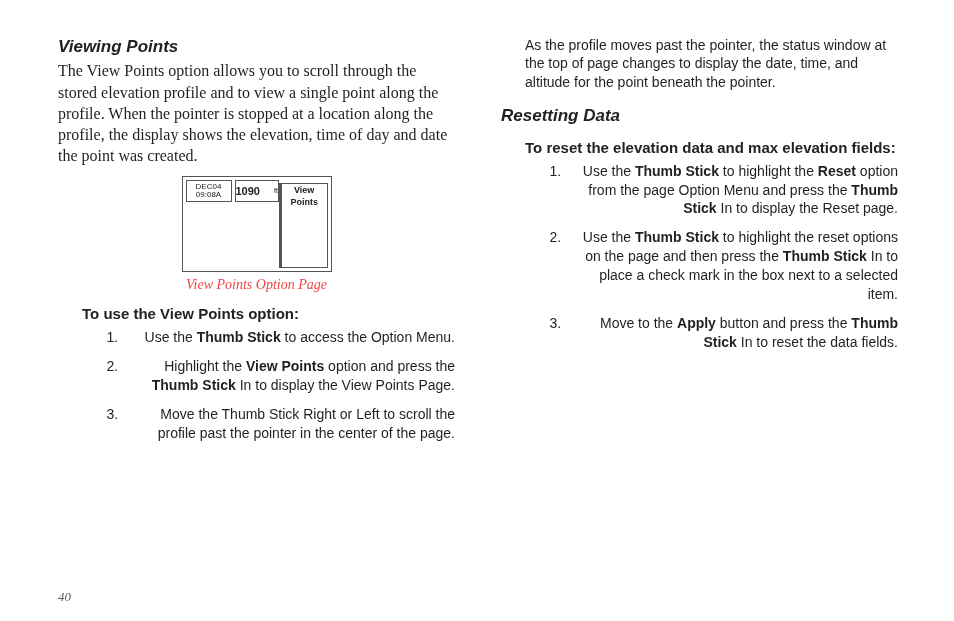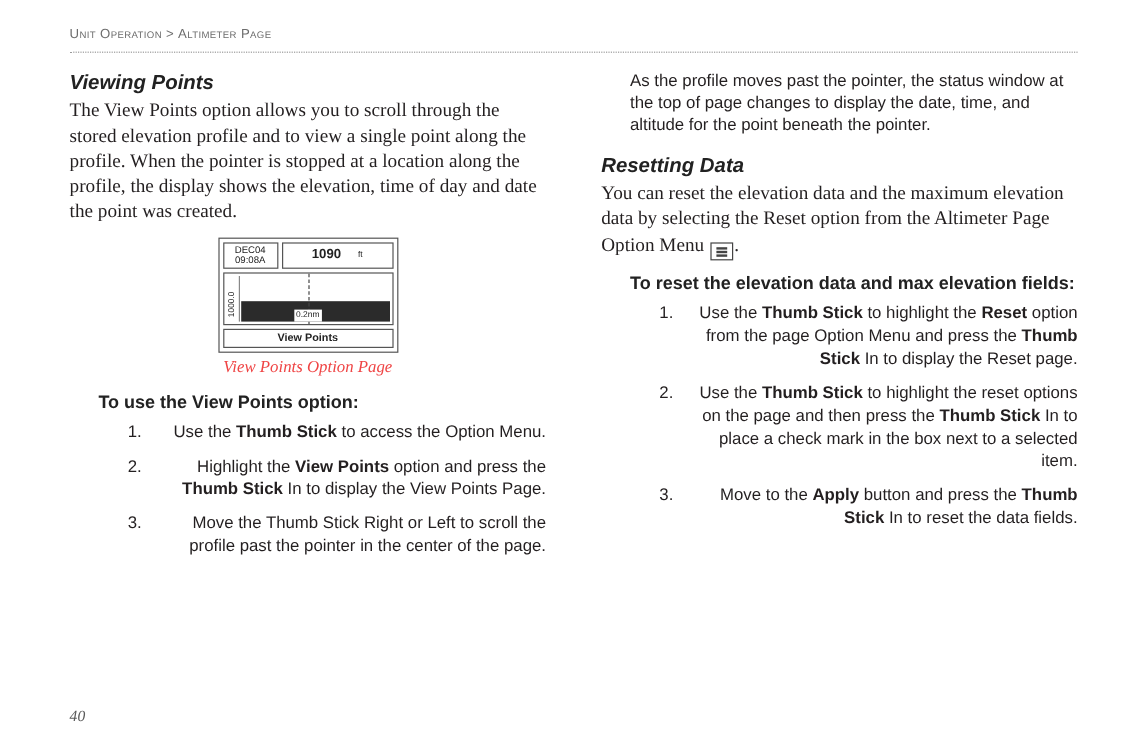--- a/index.html
+++ b/index.html
@@ -21,21 +21,21 @@
   .col{flex:1;min-width:0}
   h2.section{
     font-family:Arial,Helvetica,sans-serif;
     font-weight:bold;font-size:17px;margin:0 0 2px 0;color:#222;font-style:italic;
   }
   p.body{margin:0 0 10px 0}
   .fig{display:flex;flex-direction:column;align-items:center;margin:6px 0 8px 0}
   .caption{font-style:italic;font-size:14px;margin-top:4px;color:#ef4444}
   .device{
     width:150px;height:96px;border:1px solid #555;background:#fff;
-    box-sizing:border-box;padding:3px;display:flex;flex-direction:column;
+    box-sizing:border-box;padding:3px;display:flex;flex-direction:row;
     font-family:Arial,Helvetica,sans-serif;color:#222;
   }
   .drow1{display:flex;gap:3px;height:22px}
   .dcell{border:1px solid #555;display:flex;align-items:center;justify-content:center;font-size:8px}
   .dcell.date{width:44px;flex-direction:column;line-height:1}
   .dcell.elev{flex:1;font-weight:bold;font-size:11px;gap:14px}
   .chart{flex:1;border:1px solid #555;margin-top:3px;position:relative;background:#fff;overflow:hidden}
   .yaxis{position:absolute;left:2px;top:2px;bottom:2px;width:10px;border-right:1px solid #888}
   .ylbl{position:absolute;top:50%;left:-6px;transform:rotate(-90deg);font-size:7px;white-space:nowrap;transform-origin:center}
   .fill{position:absolute;left:14px;right:2px;bottom:2px;height:40%;background:#2b2b2b}
@@ -66,23 +66,20 @@
     font-family:"Times New Roman",Times,serif;
   }
   .footer .pn{font-style:italic}
   .footer sup{font-size:.7em}
   .indent{margin-left:24px}
 </style>
 </head>
 <body>
 
 <div class="page">
-  <div class="breadcrumb">
-    <span class="sc">Unit Operation</span><span> &gt; </span><span class="sc">Altimeter Page</span>
-  </div>
 
   <div class="columns">
 
     <div class="col">
       <h2 class="section">Viewing Points</h2>
       <p class="body">The View Points option allows you to scroll through the stored elevation profile and to view a single point along the profile. When the pointer is stopped at a location along the profile, the display shows the elevation, time of day and date the point was created.</p>
 
       <div class="fig">
         <div class="device">
           <div class="drow1">
@@ -121,25 +118,20 @@
             <span>Move the Thumb Stick Right or Left to scroll the profile past the pointer in the center of the page.</span>
           </li>
         </ol>
       </div>
     </div>
 
     <div class="col">
       <p class="body" style="font-family:Arial,Helvetica,sans-serif;font-size:14px;margin-left:24px">As the profile moves past the pointer, the status window at the top of page changes to display the date, time, and altitude for the point beneath the pointer.</p>
 
       <h2 class="section" style="margin-top:14px">Resetting Data</h2>
-      <p class="body">
-        <span>You can reset the elevation data and the maximum elevation data by selecting the Reset option from the Altimeter Page Option Menu </span><span class="menu-icon">
-            <span></span>
-          </span><span>.</span>
-      </p>
 
       <div class="indent">
         <h3 class="sub">To reset the elevation data and max elevation fields:</h3>
         <ol class="steps">
           <li>
             <span>Use the </span><span class="b">Thumb Stick</span><span> to highlight the </span><span class="b">Reset</span><span> option from the page Option Menu and press the </span><span class="b">Thumb Stick</span><span> In to display the Reset page.</span>
           </li>
           <li>
             <span>Use the </span><span class="b">Thumb Stick</span><span> to highlight the reset options on the page and then press the </span><span class="b">Thumb Stick</span><span> In to place a check mark in the box next to a selected item.</span>
           </li>

